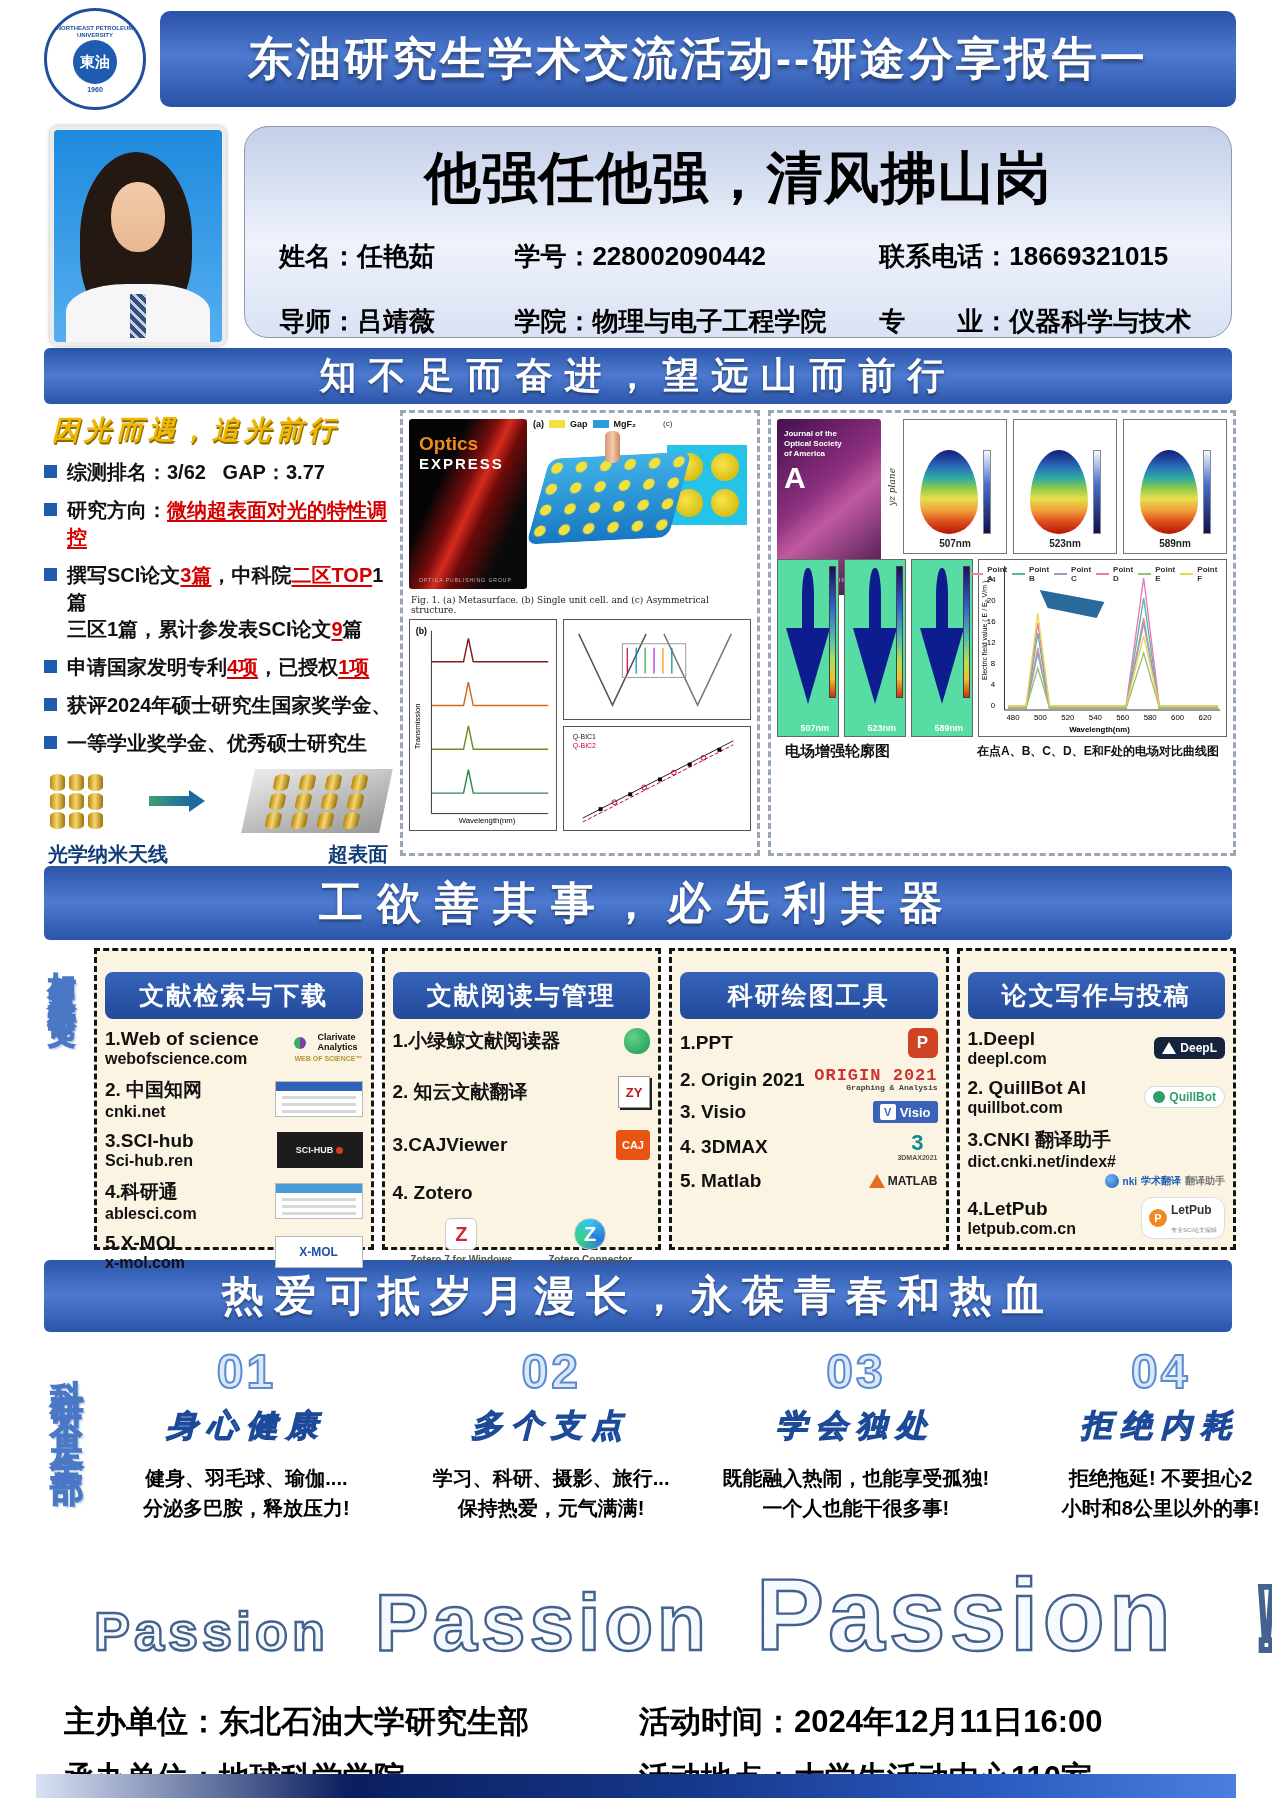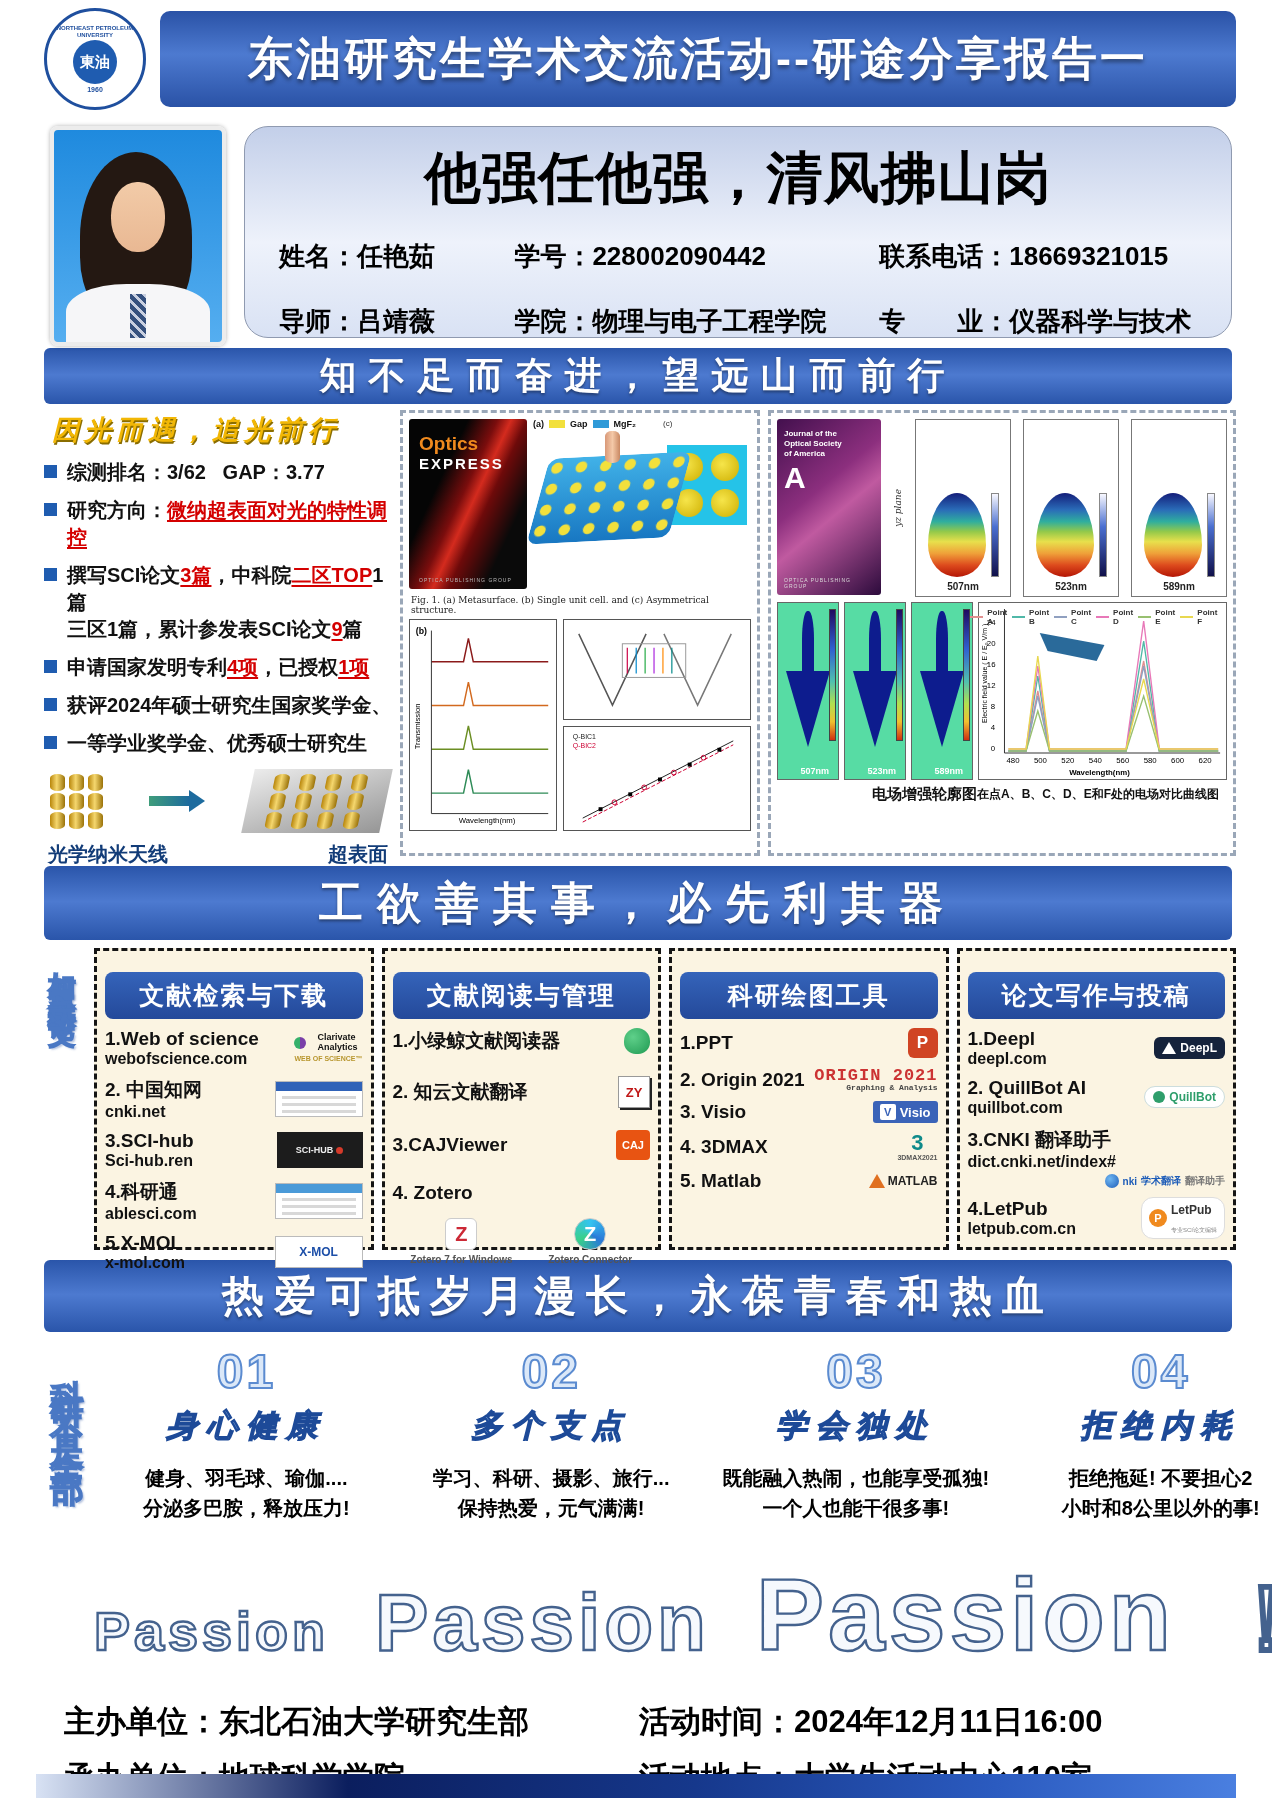--- a/index.html
+++ b/index.html
@@ -81,21 +81,21 @@
   .unit-sq{width:80px;height:80px;background:#25c3e8;display:grid;grid-template-columns:repeat(2,28px);gap:8px;
            justify-content:center;align-content:center;margin-top:14px;}
   .unit-dot{width:28px;height:28px;border-radius:50%;background:radial-gradient(circle at 40% 40%,#f6e54a,#cdae00);}
   .axis-hint{font-size:8px;color:#333;align-self:flex-start;}
   .fig1-cap{font-family:"DejaVu Serif",serif;font-size:9px;margin:4px 2px;color:#222;}
   .mid-bottom{display:flex;gap:6px;height:212px;}
   .panel-col{display:flex;flex-direction:column;gap:6px;}
   svg{display:block;}
   .svg-frame{border:1px solid #555;background:#fff;}
   
-  .right-top{display:flex;gap:12px;height:178px;}
+  .right-top{display:flex;gap:6px;height:135px;}
   .osa-cover{width:104px;height:176px;flex:none;border-radius:3px;box-sizing:border-box;padding:10px 7px 6px 7px;
       background:linear-gradient(140deg,#43104e 0%,#8c2f7e 40%,#c05aa0 55%,#2c0b3c 100%);
       display:flex;flex-direction:column;color:#fff;}
   .osa-small{font-size:8px;line-height:1.25;font-weight:700;}
   .osa-A{font-size:30px;font-weight:900;margin-top:2px;}
   .osa-foot{margin-top:auto;font-size:5px;color:#ddd;letter-spacing:1px;}
   .plane{writing-mode:vertical-rl;transform:rotate(180deg);font-size:9px;font-style:italic;
          font-family:"DejaVu Serif",serif;color:#333;align-self:center;}
   .egg-cell{flex:1;border:1px solid #777;display:flex;flex-direction:column;align-items:center;
             justify-content:flex-end;padding:4px 0;position:relative;}
@@ -109,21 +109,21 @@
   .c-rod{position:absolute;left:24px;top:8px;width:12px;height:62px;background:#0d1c8e;border-radius:45% 45% 0 0;}
   .c-cone{position:absolute;left:8px;top:68px;width:0;height:0;border-left:22px solid transparent;
           border-right:22px solid transparent;border-top:76px solid #0d1c8e;}
   .c-bar{position:absolute;right:2px;top:6px;width:5px;height:130px;border:1px solid #444;
          background:linear-gradient(180deg,#200a60,#3060d0 30%,#50c0b0 55%,#b0e050 72%,#f0c030 86%,#d03010);}
   .c-label{position:absolute;bottom:3px;right:9px;color:#fff;font-size:9px;font-weight:800;}
   .efield{flex:1;position:relative;border:1px solid #666;background:#fff;}
   .efield-legend{position:absolute;top:5px;right:6px;display:flex;flex-direction:row;gap:2px;}
   .leg-row{display:flex;align-items:center;gap:4px;font-size:8px;font-weight:700;color:#333;}
   .leg-line{width:16px;height:2px;display:inline-block;}
-  .right-caps{display:flex;justify-content:flex-end;align-items:center;margin-top:5px;padding:0 8px;}
+  .right-caps{display:flex;justify-content:space-between;align-items:center;margin-top:5px;padding:0 8px;}
   .cap1{font-size:15px;font-weight:900;color:#111;}
   .cap2{font-size:12px;font-weight:800;color:#111;}
   
   .tools-wrap{display:flex;margin:8px 36px 0 44px;gap:8px;height:302px;}
   .vtext{writing-mode:vertical-lr;text-orientation:upright;font-weight:900;color:#e9f1fb;
          -webkit-text-stroke:1.6px #4a78c4;text-shadow:2px 2px 2px rgba(40,80,160,.35);flex:none;
          font-family:"DejaVu Serif",serif;}
   .v1{font-size:27px;letter-spacing:5px;width:42px;margin-top:4px;}
   .v2{font-size:33px;letter-spacing:18px;width:50px;margin-top:10px;}
   .tcol{flex:1;border:3px dashed #151515;background:#fbf4e2;padding:21px 8px;display:flex;flex-direction:column;}

